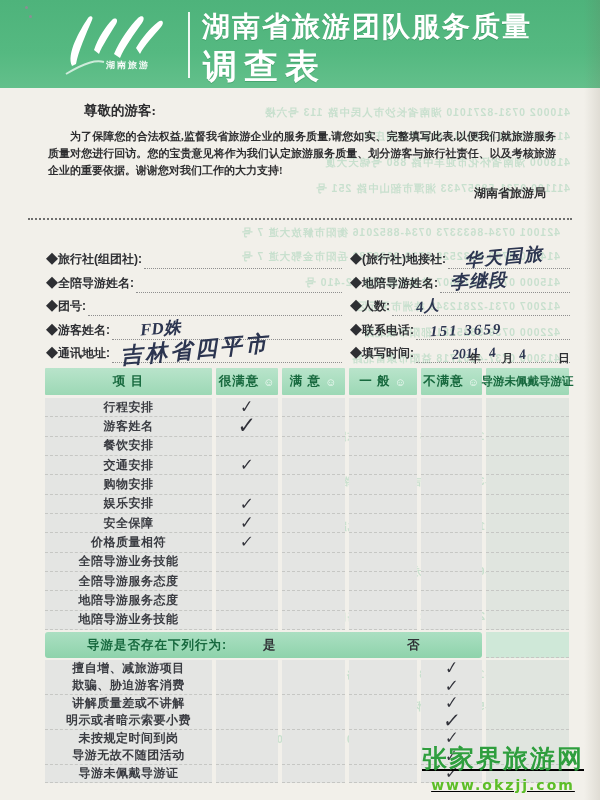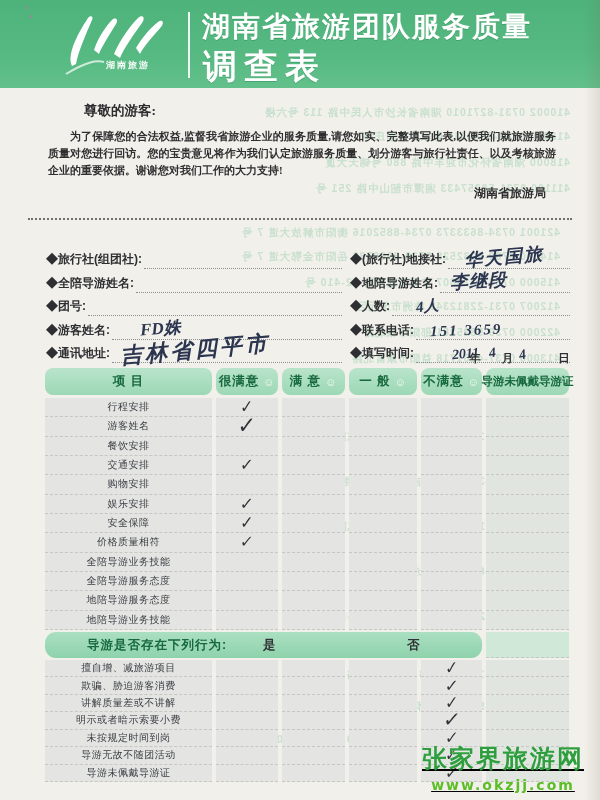--- a/index.html
+++ b/index.html
@@ -54,38 +54,38 @@
   .hw-phone{font-size:15px;top:-3px;left:14px;transform:rotate(-2deg);letter-spacing:2px;white-space:nowrap;}
   .hw-year{font-size:14px;top:-3px;left:36px;transform:rotate(-5deg);}
   .hw-mon{font-size:14px;top:-4px;left:8px;transform:rotate(-8deg);}
   .hw-day{font-size:14px;top:-2px;left:6px;transform:rotate(-10deg);}
   .time-line .funit{position:relative;top:1px;}
   .u-year{margin-left:26px;} .u-mon{margin-left:14px;} .u-day{margin-left:38px;}
 
   
   .table{position:absolute;left:45px;top:368px;width:525px;z-index:2;}
   .thead{display:grid;grid-template-columns:167px 62px 63px 68px 61px 83px;column-gap:4px;height:27px;}
-  .pill{background:linear-gradient(180deg,#b9e4cb,#9cd8b5);border-radius:8px;color:#17693e;
+  .pill{background:linear-gradient(180deg,#b9e4cb,#9cd8b5);border-radius:1px;color:#17693e;
     font-weight:bold;font-size:12.5px;display:flex;align-items:center;justify-content:center;
     letter-spacing:1px;white-space:nowrap;}
   .pill-other{font-size:11.5px;letter-spacing:0;}
   .smiley{font-size:11px;color:rgba(255,255,255,.85);margin-left:4px;font-weight:normal;}
   .tbody{display:flex;flex-direction:column;}
   .tbody1{margin-top:3px;}
   .row{display:grid;grid-template-columns:167px 62px 63px 68px 61px 83px;column-gap:4px;}
   .tbody1 .row{height:19.34px;}
   .tbody2 .row{height:17.45px;}
   .cell{background:#e4e5e3;border-bottom:1px dashed #c6c7c4;display:flex;align-items:center;justify-content:center;}
   .cell.c-other{background:#e0e5df;}
-  .item-label{font-size:10px;font-weight:normal;color:#3a3c42;letter-spacing:.5px;white-space:nowrap;}
+  .item-label{font-size:12px;font-weight:bold;color:#3a3c42;letter-spacing:.5px;white-space:nowrap;}
   .check{font-family:"DejaVu Sans",sans-serif;font-size:16px;font-weight:bold;color:#31323a;
     display:inline-block;line-height:1;transform:rotate(-6deg) skewX(-8deg);}
   
   .bar-row{display:grid;grid-template-columns:437px 83px;column-gap:4px;height:26px;margin-top:2px;}
-  .bar{background:linear-gradient(180deg,#abdfc2,#8ed3ab);position:relative;border-radius:11px;}
+  .bar{background:linear-gradient(180deg,#abdfc2,#8ed3ab);position:relative;border-radius:3px;}
   .bar-label{position:absolute;left:42px;top:5px;font-size:12.5px;font-weight:bold;color:#17693e;letter-spacing:1px;}
   .bar-yes{position:absolute;left:218px;top:5px;font-size:12.5px;font-weight:bold;color:#303236;}
   .bar-no{position:absolute;left:362px;top:5px;font-size:12.5px;font-weight:bold;color:#303236;}
   .bar-other{background:#cfe8d8;border-bottom:1px dashed #c6c7c4;}
   .tbody2{margin-top:2px;}
 
   
   .watermark{position:absolute;right:16px;top:742px;z-index:4;text-align:center;text-decoration:underline;}
   .wm-name{font-family:"Liberation Serif",serif;font-size:25px;font-weight:bold;color:#2f9e3e;
     letter-spacing:2px;white-space:nowrap;text-shadow:0 0 1px rgba(255,255,255,.8);}

